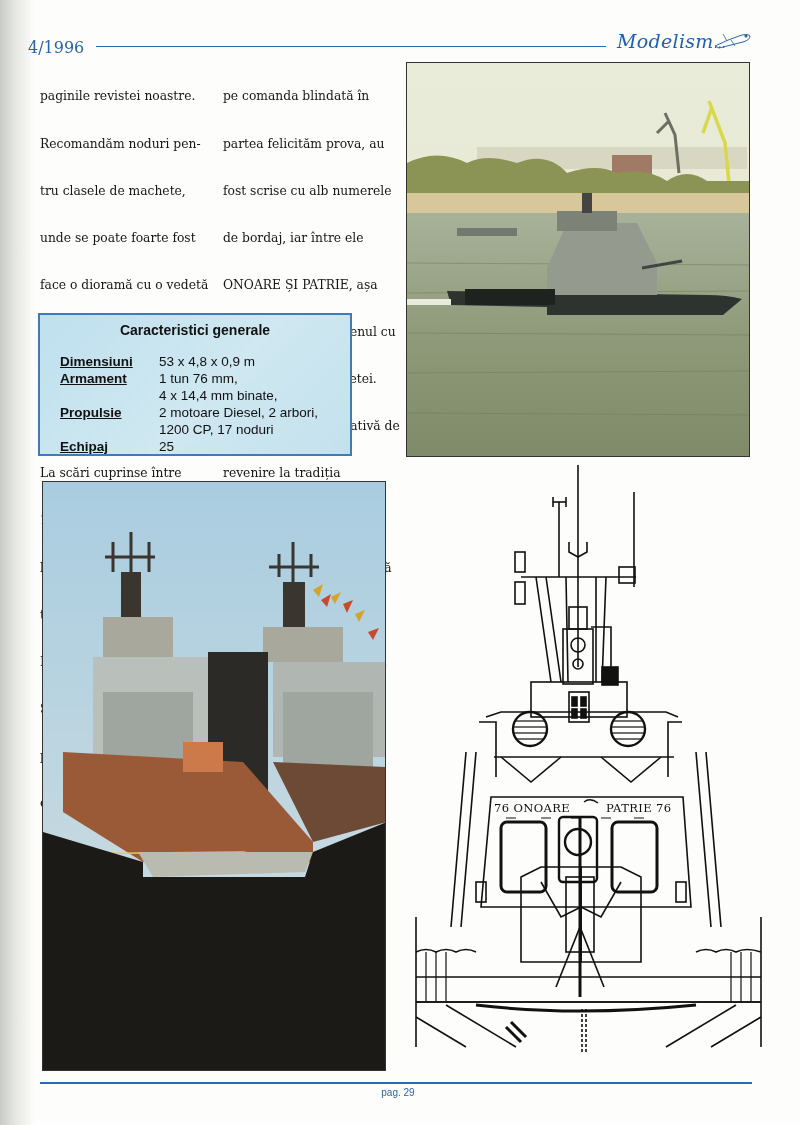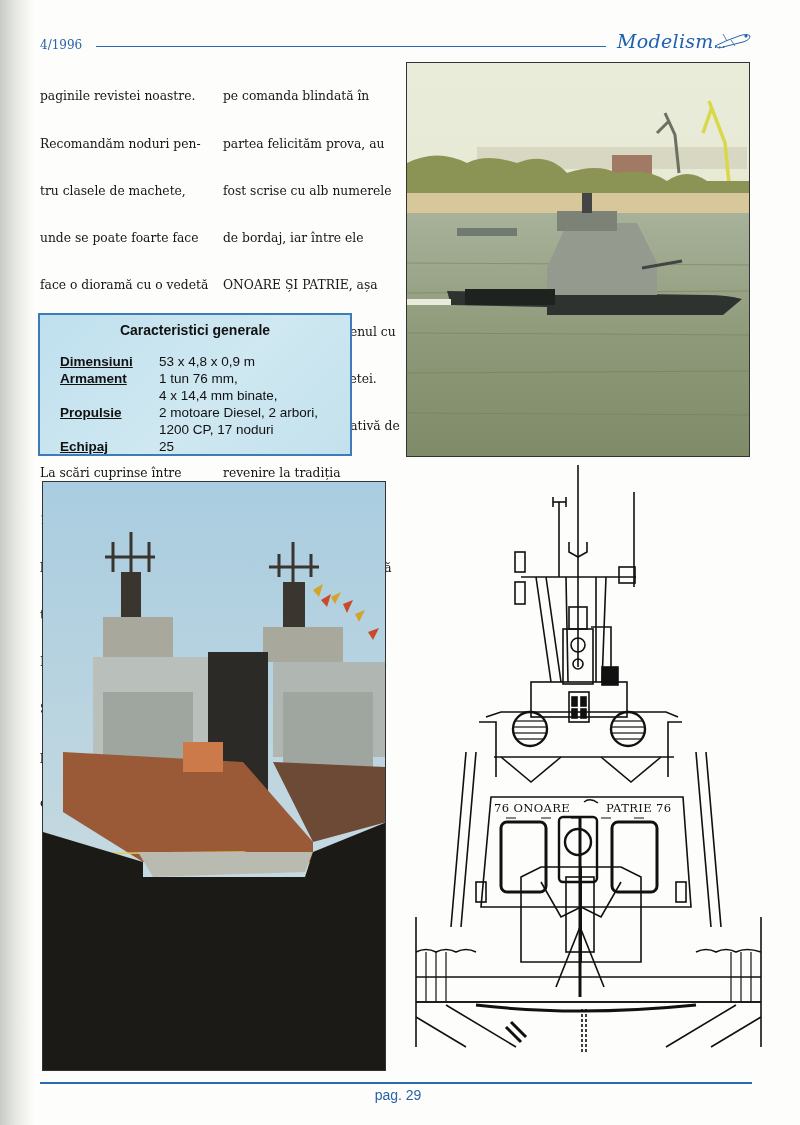--- a/index.html
+++ b/index.html
@@ -7,22 +7,22 @@
     width:800px; height:1125px; position:relative; overflow:hidden;
     background:#fdfdfb;
     font-family:"DejaVu Serif", "Liberation Serif", serif;
     color:#161616;
   }
   .spine {
     position:absolute; left:0; top:0; width:34px; height:1125px;
     background:linear-gradient(to right, #c9cbc6 0%, #e6e7e3 45%, rgba(253,253,251,0) 100%);
   }
   .hdr-issue {
-    position:absolute; left:40px; top:38px;
-    font-family:"DejaVu Serif", serif; font-size:12px; color:#2a63a8;
+    position:absolute; left:28px; top:38px;
+    font-family:"DejaVu Serif", serif; font-size:16px; color:#2a63a8;
   }
   .hdr-rule {
     position:absolute; left:96px; top:46px; width:510px; height:1px; background:#2b6ab3;
   }
   .hdr-logo {
     position:absolute; left:617px; top:30px;
     font-family:"DejaVu Serif", serif; font-style:italic; font-size:19px; color:#1f5fb0;
     letter-spacing:0.3px;
   }
   .hdr-logo .dots { font-size:12px; }
@@ -51,21 +51,21 @@
   .photo {
     position:absolute; box-sizing:border-box; border:1px solid #333; overflow:hidden;
   }
   .photo1 { left:406px; top:62px; width:344px; height:395px; }
   .photo2 { left:42px; top:481px; width:344px; height:590px; }
   .drawing { position:absolute; left:406px; top:457px; width:366px; height:595px; }
 
   .ftr-rule { position:absolute; left:40px; top:1082px; width:712px; height:1.5px; background:#2b6ab3; }
   .ftr-page {
     position:absolute; left:0; width:796px; top:1087px; text-align:center;
-    font-family:"Liberation Sans", sans-serif; font-size:14px; color:#2a63a8;
+    font-family:"Liberation Sans", sans-serif; font-size:10px; color:#2a63a8;
   }
 </style>
 </head>
 <body>
 
 <div class="spine"></div>
 
 <div class="hdr-issue">4/1996</div>
 <div class="hdr-rule"></div>
 <div class="hdr-logo">
@@ -74,21 +74,21 @@
     <path d="M2 16 Q14 10 26 6 Q34 3 37 6 Q37 10 30 12 Q18 15 6 18 Z" fill="none" stroke="#2a63a8" stroke-width="1"></path>
     <path d="M14 11 L10 4 M18 10 L22 16" stroke="#2a63a8" stroke-width="0.8" fill="none"></path>
     <circle cx="33" cy="6" r="1.6" fill="#2a63a8"></circle>
   </svg>
 </div>
 
 <div class="col col1">
   <div>paginile revistei noastre.</div>
   <div>Recomandăm noduri pen-</div>
   <div>tru clasele de machete,</div>
-  <div>unde se poate foarte face</div>
+  <div>unde se poate foarte fost</div>
   <div>face o dioramă cu o vedetă</div>
   <div>mascată printre sălcii sau o</div>
   <div>machetă destul de com-</div>
   <div>plexă.</div>
   <div>La scări cuprinse între</div>
   <div>1: 20 și 1: 30 se poate rea-</div>
   <div>liza un autopropulsat mili-</div>
   <div>tar EK sau o telecomandă</div>
   <div>F 2 B sau F 2 C.</div>
   <div>Schema de colorare poate fi</div>

